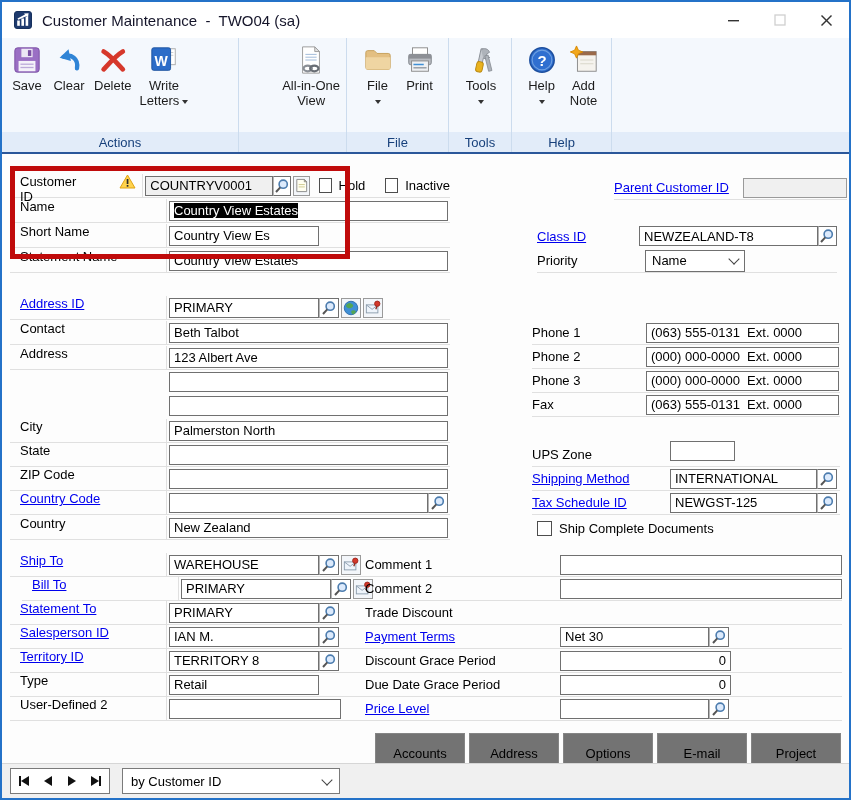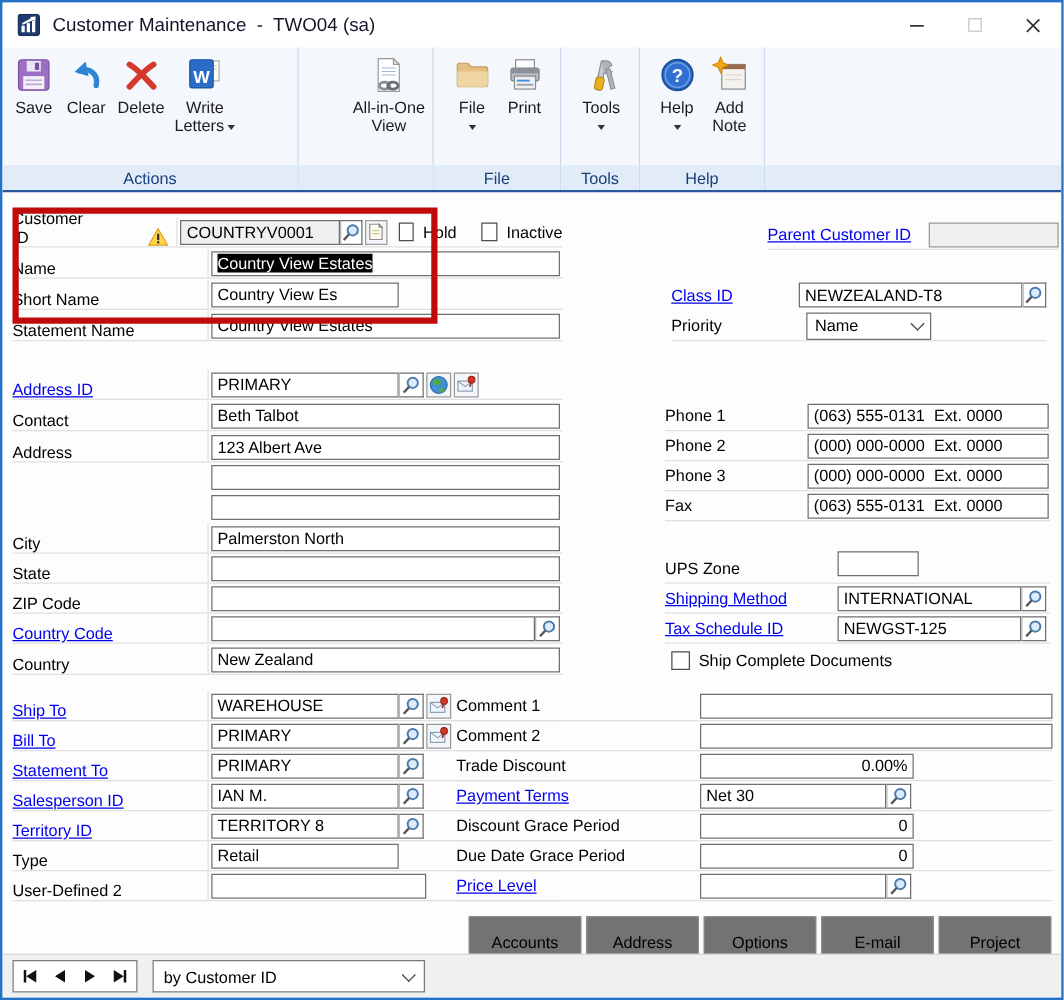--- a/index.html
+++ b/index.html
@@ -18,21 +18,21 @@
   .glabel{position:absolute;left:0;right:0;bottom:0;height:20px;background:#e2ecf9;color:#17407b;
     font-size:13px;display:flex;align-items:center;justify-content:center;}
   .rbtn{display:flex;flex-direction:column;align-items:center;padding:0 4px;cursor:default;}
   .ricon{width:34px;height:36px;display:flex;align-items:center;justify-content:center;}
   .rlabel{font-size:13px;line-height:15px;color:#1b1b1b;text-align:center;white-space:nowrap;}
   .caret{display:inline-block;width:0;height:0;border-left:3.5px solid transparent;border-right:3.5px solid transparent;
     border-top:4px solid #333;margin-left:3px;vertical-align:middle;}
   
   .content{position:absolute;left:0;top:152px;width:847px;height:610px;background:#fdfdfd;}
   .frow{position:absolute;height:24px;display:flex;align-items:center;border-bottom:1px solid #e0e0e0;box-sizing:border-box;}
-  .lcell{display:flex;align-items:flex-end;height:100%;border-right:1px solid #e0e0e0;box-sizing:border-box;gap:40px;}
+  .lcell{display:flex;align-items:flex-start;height:100%;border-right:1px solid #e0e0e0;box-sizing:border-box;padding-left:10px;gap:40px;}
   .lbl{color:#000;}
   .flink{color:#0000ee;text-decoration:underline;cursor:pointer;}
   .fbox{height:20px;border:1px solid #707070;background:#fff;display:flex;align-items:center;
     padding:0 4px;box-sizing:border-box;margin-left:2px;}
   .fbox span{white-space:pre;}
   .fbox.gray{background:#f0f0f0;}
   .fbox.rt{justify-content:flex-end;}
   .lookup{width:20px;height:20px;border:1px solid #707070;border-left:1px solid #b5b5b5;background:#fff;
     display:flex;align-items:center;justify-content:center;padding:0;box-sizing:border-box;cursor:pointer;}
   .iconbtn{width:20px;height:20px;border:1px solid #9a9a9a;background:#f3f6fa;margin-left:2px;
@@ -530,21 +530,21 @@
             <circle cx="13.8" cy="4.2" r="3" fill="#d4372a" stroke="#9c241a"></circle>
             <line x1="13.4" y1="7" x2="12.2" y2="10.5" stroke="#8a2a20" stroke-width="1.5"></line>
           </svg>
       </button>
     </div>
 
     <div class="frow" style="left:535px;top:362px;width:303px;border-bottom:none">
       <span class="cb"></span>
       <span class="cblabel">Ship Complete Documents</span>
     </div>
-    <div class="frow" style="left:8px;top:423px;width:440px">
+    <div class="frow" style="left:20px;top:423px;width:440px">
       <div class="lcell" style="width:157px">
           <span class="flink">Bill To</span>
         </div>
       <div class="fbox" style="width:150px">
           <span>PRIMARY</span>
         </div>
       <button class="lookup">
         <svg width="16" height="16" viewBox="0 0 16 16">
             <circle cx="9.2" cy="6.2" r="4.1" fill="#dceafc" stroke="#4c7cae" stroke-width="1.6"></circle>
             <line x1="2" y1="14" x2="6.3" y2="9.4" stroke="#555" stroke-width="2"></line>
@@ -625,23 +625,20 @@
         </div>
     </div>
     <div class="frow" style="left:363px;top:423px;width:477px">
       <span class="lbl" style="width:193px">Comment 2</span>
       <div class="fbox" style="width:282px">
           <span></span>
         </div>
     </div>
     <div class="frow" style="left:363px;top:447px;width:477px">
       <span class="lbl" style="width:193px">Trade Discount</span>
-      <div class="fbox rt" style="width:171px">
-          <span>0.00%</span>
-        </div>
     </div>
     <div class="frow" style="left:363px;top:471px;width:477px">
       <span class="flink" style="width:193px">Payment Terms</span>
       <div class="fbox" style="width:149px">
           <span>Net 30</span>
         </div>
       <button class="lookup">
         <svg width="16" height="16" viewBox="0 0 16 16">
             <circle cx="9.2" cy="6.2" r="4.1" fill="#dceafc" stroke="#4c7cae" stroke-width="1.6"></circle>
             <line x1="2" y1="14" x2="6.3" y2="9.4" stroke="#555" stroke-width="2"></line>

